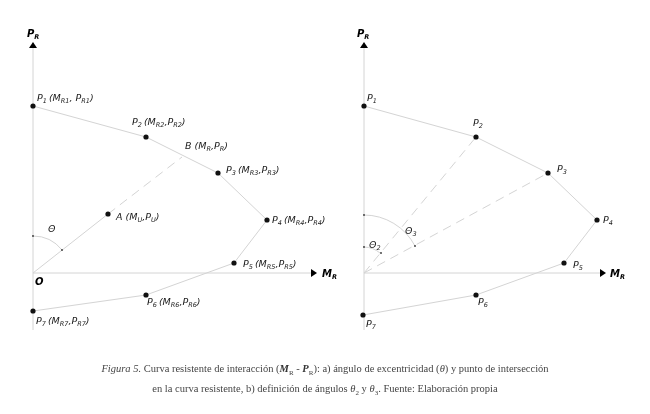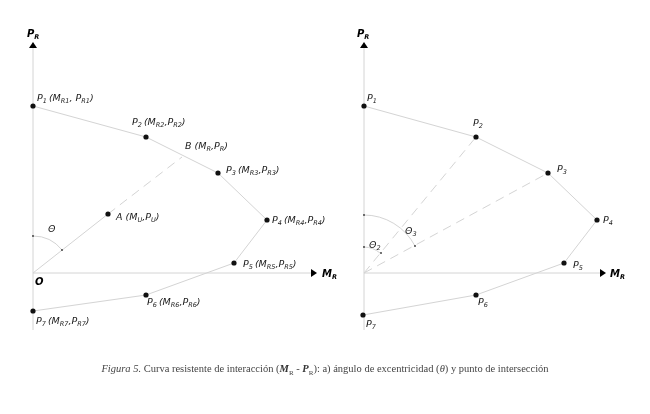--- a/index.html
+++ b/index.html
@@ -95,13 +95,14 @@
     <text class="lbl" x="557" y="172"><tspan>P</tspan><tspan class="sub" dy="2">3</tspan></text>
     <text class="lbl" x="603" y="223"><tspan>P</tspan><tspan class="sub" dy="2">4</tspan></text>
     <text class="lbl" x="573" y="268"><tspan>P</tspan><tspan class="sub" dy="2">5</tspan></text>
     <text class="lbl" x="478" y="305"><tspan>P</tspan><tspan class="sub" dy="2">6</tspan></text>
     <text class="lbl" x="366" y="327"><tspan>P</tspan><tspan class="sub" dy="2">7</tspan></text>
   </g>
 </svg>
 
 <div class="caption">
   <div><i>Figura 5.</i><span> Curva resistente de interacción (</span><b>M</b><sub>R</sub><span> - </span><b>P</b><sub>R</sub><span>): a) ángulo de excentricidad (</span><i>θ</i><span>) y punto de intersección</span></div>
+  <div><span>en la curva resistente, b) definición de ángulos </span><i>θ</i><sub>2</sub><span> y </span><i>θ</i><sub>3</sub><span>. Fuente: Elaboración propia</span></div>
 </div>
 
 </body></html>

